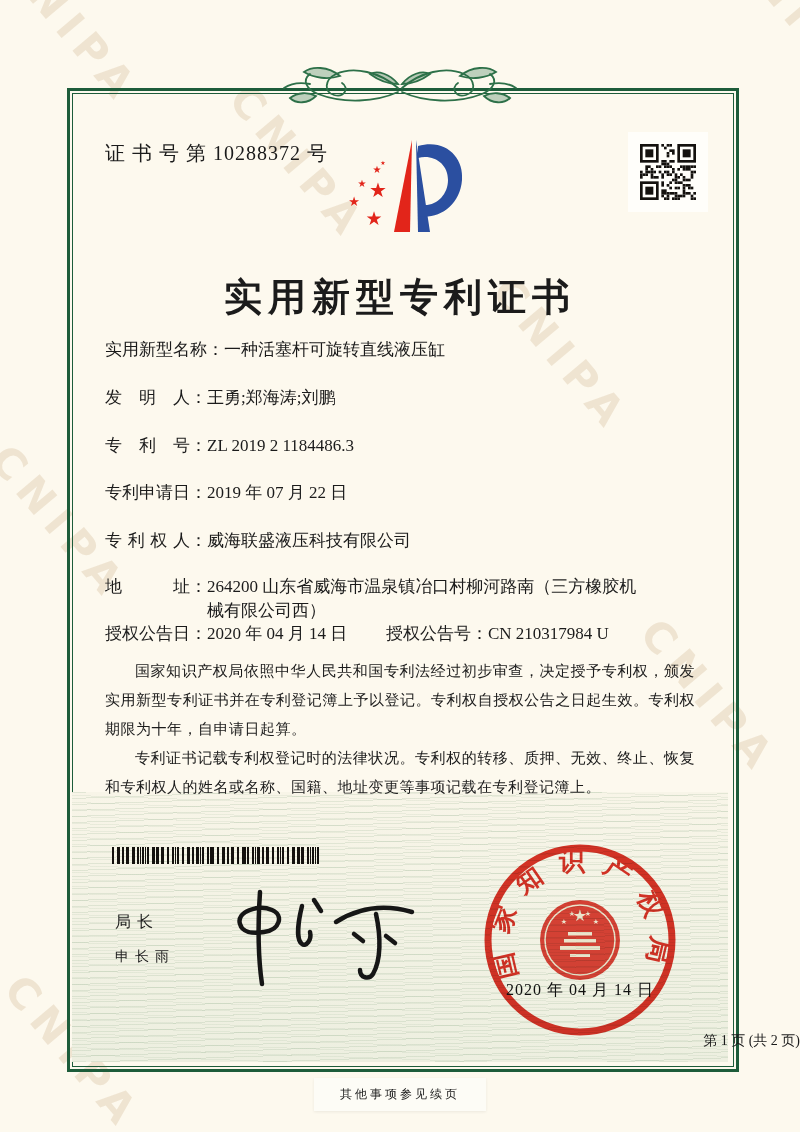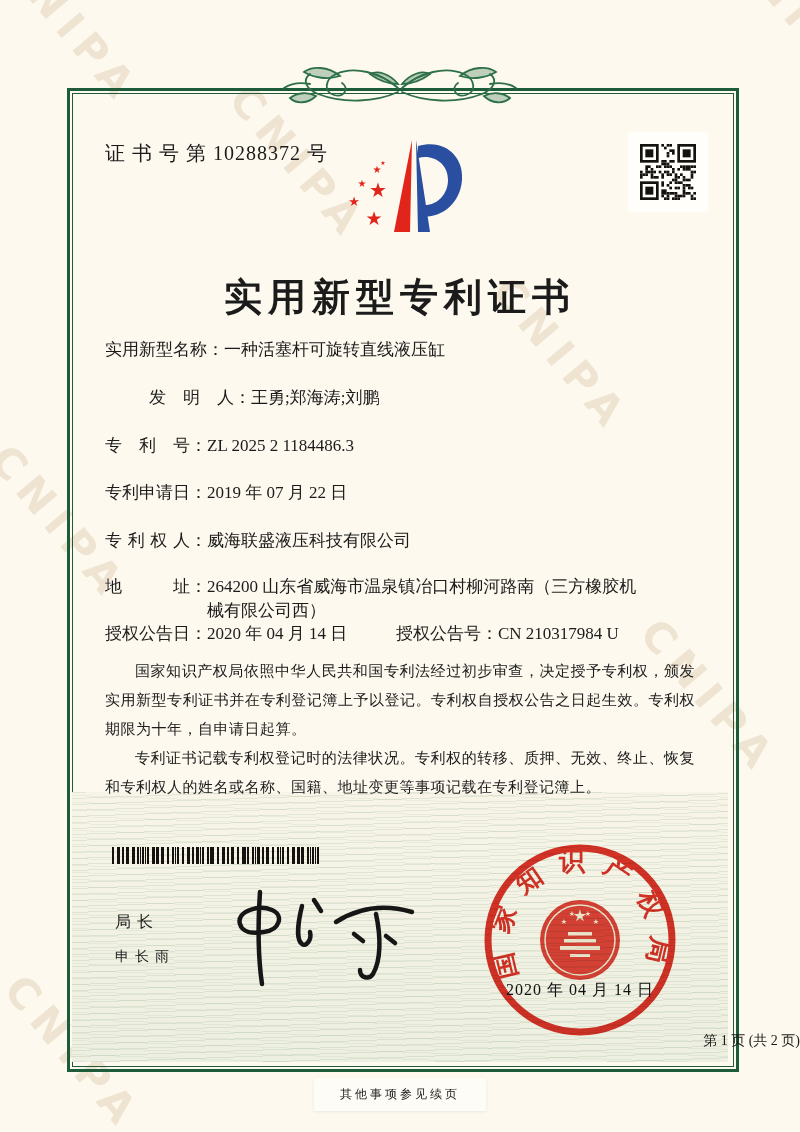--- a/index.html
+++ b/index.html
@@ -22,21 +22,21 @@
   .qr-box svg{position:absolute;left:12px;top:12px;}
   .logo{position:absolute;left:330px;top:134px;z-index:2;}
   .star{font-family:"DejaVu Sans",sans-serif;}
   .doc-title{position:absolute;left:0;top:240px;width:800px;text-align:center;z-index:2;
      font-size:38px;font-weight:bold;letter-spacing:6px;margin-top:32px;}
   .frow{position:absolute;left:105px;z-index:2;font-size:17px;line-height:24px;white-space:nowrap;}
   .frow .lab{display:inline-block;vertical-align:top;white-space:pre;}
   .frow .val{display:inline-block;vertical-align:top;}
   .frow.addr{white-space:normal;width:610px;}
   .frow.addr .val{width:432px;}
-  .grant-right{left:396px;text-align:right;}
+  .grant-right{left:386px;text-align:right;}
   .body-p{position:absolute;left:105px;width:590px;z-index:2;font-size:15px;line-height:29px;
      text-indent:2em;text-align:justify;letter-spacing:0.5px;}
   .barcode{position:absolute;left:112px;top:847px;width:208px;height:17px;z-index:2;
      background:
        repeating-linear-gradient(90deg,#14110e 0 2px,rgba(0,0,0,0) 2px 5px),
        repeating-linear-gradient(90deg,#14110e 0 1px,rgba(0,0,0,0) 1px 7px),
        repeating-linear-gradient(90deg,#14110e 0 1px,rgba(0,0,0,0) 1px 11px);}
   .signer-role{position:absolute;left:115px;top:912px;z-index:2;font-size:16px;letter-spacing:6px;
      font-family:"Liberation Sans","DejaVu Sans",sans-serif;}
   .signer-name{position:absolute;left:115px;top:948px;z-index:2;font-size:14px;letter-spacing:6px;
@@ -220,25 +220,25 @@
     <text class="star" x="32" y="49" font-size="10" fill="#e2251a" text-anchor="middle" dominant-baseline="central">★</text>
     <text class="star" x="47" y="35" font-size="10" fill="#e2251a" text-anchor="middle" dominant-baseline="central">★</text>
     <text class="star" x="53" y="28" font-size="6" fill="#e2251a" text-anchor="middle" dominant-baseline="central">★</text>
   </svg>
 
   <div class="doc-title">实用新型专利证书</div>
 
   <div class="frow" style="top:338px;">
     <span class="lab">实用新型名称：</span><span class="val">一种活塞杆可旋转直线液压缸</span>
   </div>
-  <div class="frow" style="top:386px;margin-left:44px;">
+  <div class="frow" style="top:386px;">
     <span class="lab">发　明　人：</span><span class="val">王勇;郑海涛;刘鹏</span>
   </div>
   <div class="frow" style="top:434px;">
-    <span class="lab">专　利　号：</span><span class="val">ZL 2025 2 1184486.3</span>
+    <span class="lab">专　利　号：</span><span class="val">ZL 2019 2 1184486.3</span>
   </div>
   <div class="frow" style="top:481px;">
     <span class="lab">专利申请日：</span><span class="val">2019 年 07 月 22 日</span>
   </div>
   <div class="frow" style="top:529px;">
     <span class="lab">专 利 权 人：</span><span class="val">威海联盛液压科技有限公司</span>
   </div>
   <div class="frow addr" style="top:575px;">
     <span class="lab">地　　　址：</span><span class="val">264200 山东省威海市温泉镇冶口村柳河路南（三方橡胶机械有限公司西）</span>
   </div>

